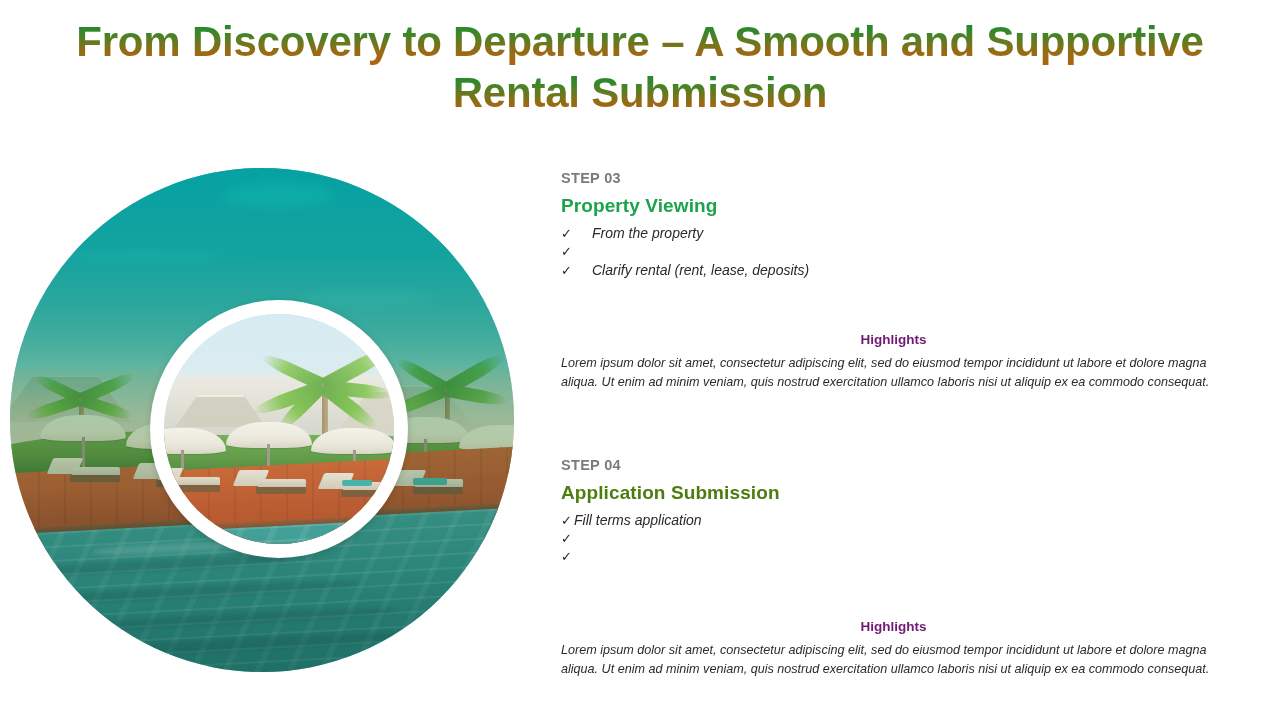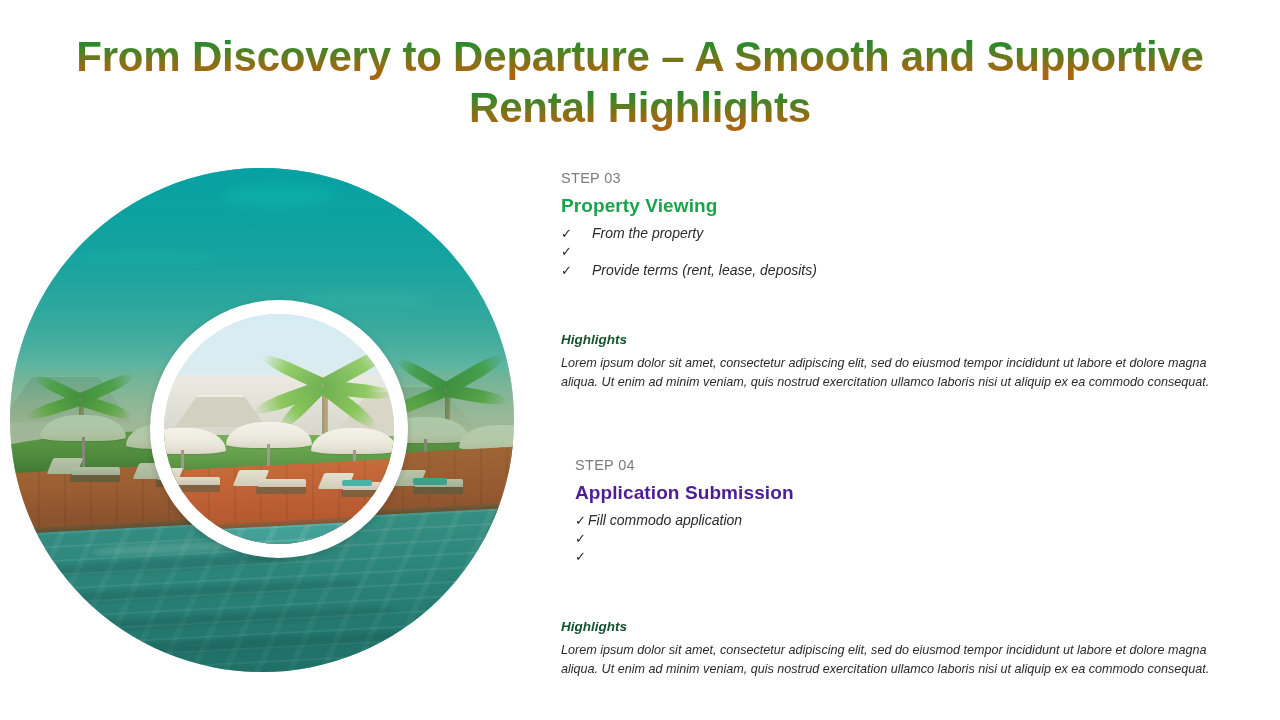--- a/index.html
+++ b/index.html
@@ -19,21 +19,21 @@
   .slide {
     position: absolute;
     inset: 0;
     background: #ffffff;
   }
 
   
   .title-block {
     position: absolute;
     left: 60px;
-    top: 31px;
+    top: 16px;
     width: 1160px;
     text-align: center;
   }
   .title-line {
     font-size: 42px;
     font-weight: bold;
     line-height: 1.22;
     letter-spacing: -0.2px;
     background-image: linear-gradient(to bottom, #1f7a33 0%, #2f8a2c 28%, #9a6a12 72%, #b4620f 100%);
     -webkit-background-clip: text;
@@ -281,32 +281,32 @@
   }
 
   
   .col {
     position: absolute;
     left: 561px;
     width: 665px;
   }
   .step-label {
     font-size: 14.5px;
-    font-weight: normal;
+    font-weight: bold;
     color: #7b7b7b;
     letter-spacing: 0.3px;
   }
   .step-title {
     font-size: 19px;
     font-weight: bold;
     margin-top: 9px;
     letter-spacing: 0.1px;
   }
   .step-title.green { color: #1ba34c; }
-  .step-title.orange { color: #4c1d95; }
+  .step-title.orange { color: #4d7c0f; }
 
   ul.bullets {
     list-style: none;
     margin: 7px 0 0 0;
     padding: 0;
   }
   ul.bullets li {
     font-size: 14px;
     font-style: italic;
     color: #2a2a2a;
@@ -319,40 +319,40 @@
     color: #1f1f1f;
     font-size: 13px;
     flex: 0 0 auto;
   }
   ul.bullets.wide li .tick { width: 31px; }
   ul.bullets.tight li .tick { width: 13px; }
 
   .highlights-head {
     font-size: 13.5px;
     font-weight: bold;
-    font-style: italic;
-    color: #14532d;
+    color: #701a75;
+    text-align: center;
   }
   .highlights-body {
     font-size: 12.6px;
     font-style: italic;
     color: #2b2b2b;
     line-height: 1.5;
     margin-top: 7px;
     width: 665px;
   }
 </style>
 </head>
 <body>
 
 <div class="slide">
 
   <div class="title-block">
     <div class="title-line l1">From Discovery to Departure – A Smooth and Supportive</div>
-    <div class="title-line l2">Rental Highlights</div>
+    <div class="title-line l2">Rental Submission</div>
   </div>
 
   <div class="photo-wrap">
 
     <div class="outer-circle">
       <div class="scene">
         <div class="sky"></div>
         <div class="cloud c1"></div>
         <div class="cloud c2"></div>
         <div class="cloud c3"></div>
@@ -543,37 +543,37 @@
     <ul class="bullets wide">
       <li>
         <span class="tick">✓</span>
         <span>From the property</span>
       </li>
       <li>
         <span class="tick">✓</span>
       </li>
       <li>
         <span class="tick">✓</span>
-        <span>Provide terms (rent, lease, deposits)</span>
+        <span>Clarify rental (rent, lease, deposits)</span>
       </li>
     </ul>
   </div>
 
   <div class="col" style="top:332px;">
     <div class="highlights-head">Highlights</div>
     <div class="highlights-body">Lorem ipsum dolor sit amet, consectetur adipiscing elit, sed do eiusmod tempor incididunt ut labore et dolore magna aliqua. Ut enim ad minim veniam, quis nostrud exercitation ullamco laboris nisi ut aliquip ex ea commodo consequat.</div>
   </div>
 
-  <div class="col" style="top:457px;margin-left:14px;">
+  <div class="col" style="top:457px;">
     <div class="step-label">STEP 04</div>
     <div class="step-title orange">Application  Submission</div>
     <ul class="bullets tight">
       <li>
         <span class="tick">✓</span>
-        <span>Fill commodo application</span>
+        <span>Fill terms application</span>
       </li>
       <li>
         <span class="tick">✓</span>
       </li>
       <li>
         <span class="tick">✓</span>
       </li>
     </ul>
   </div>
 

